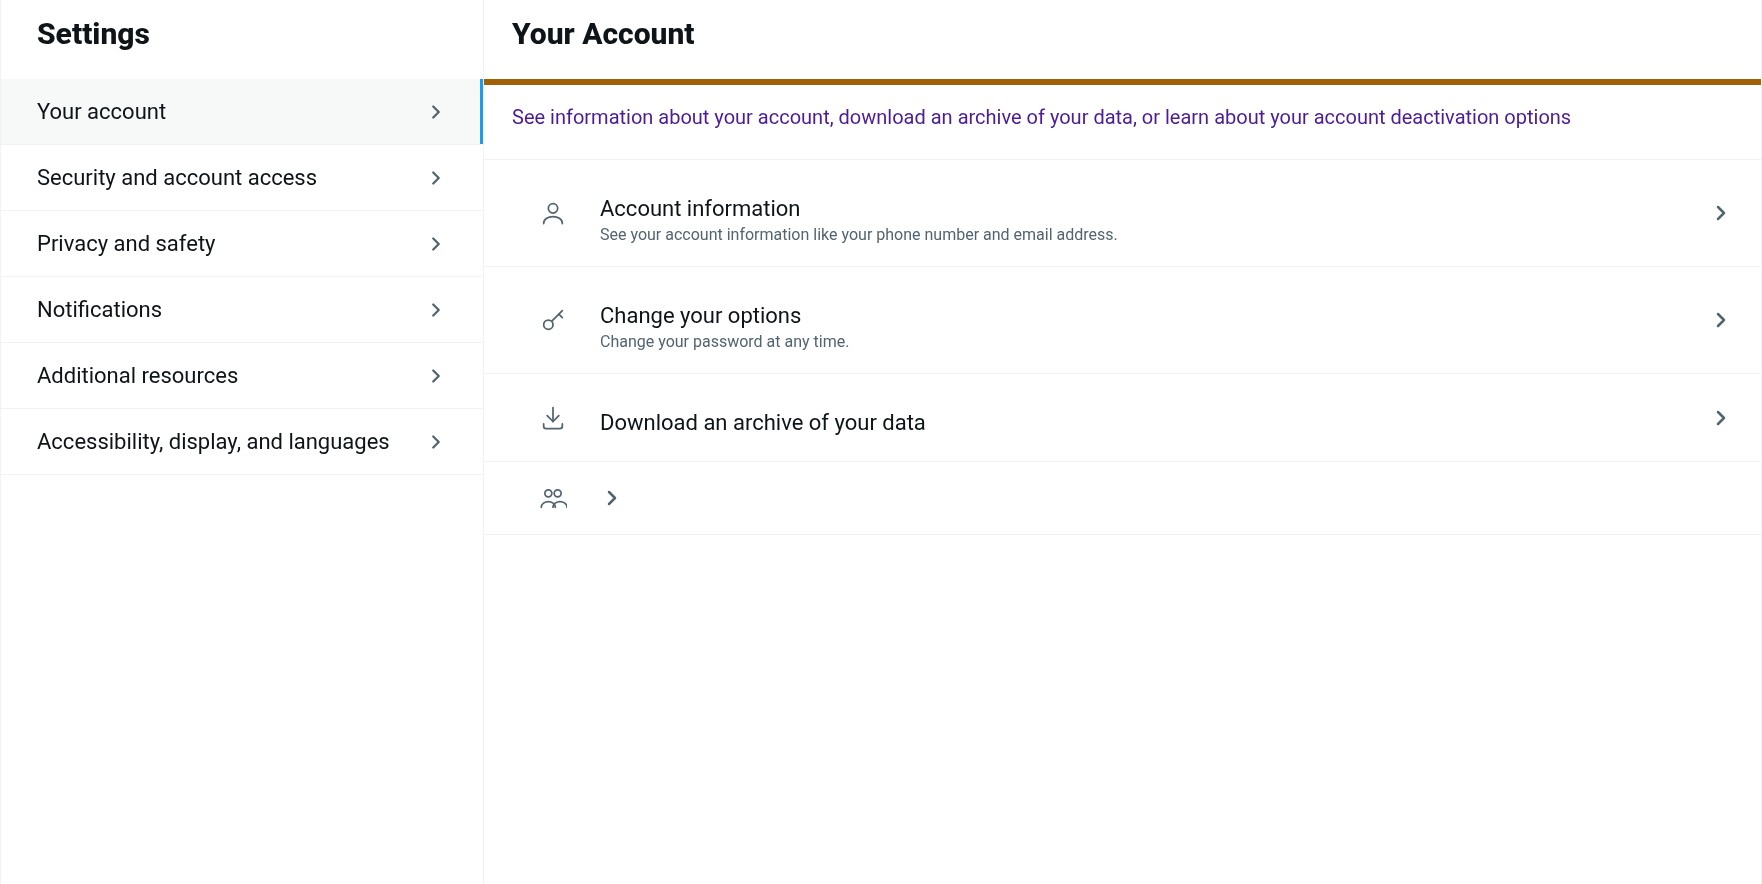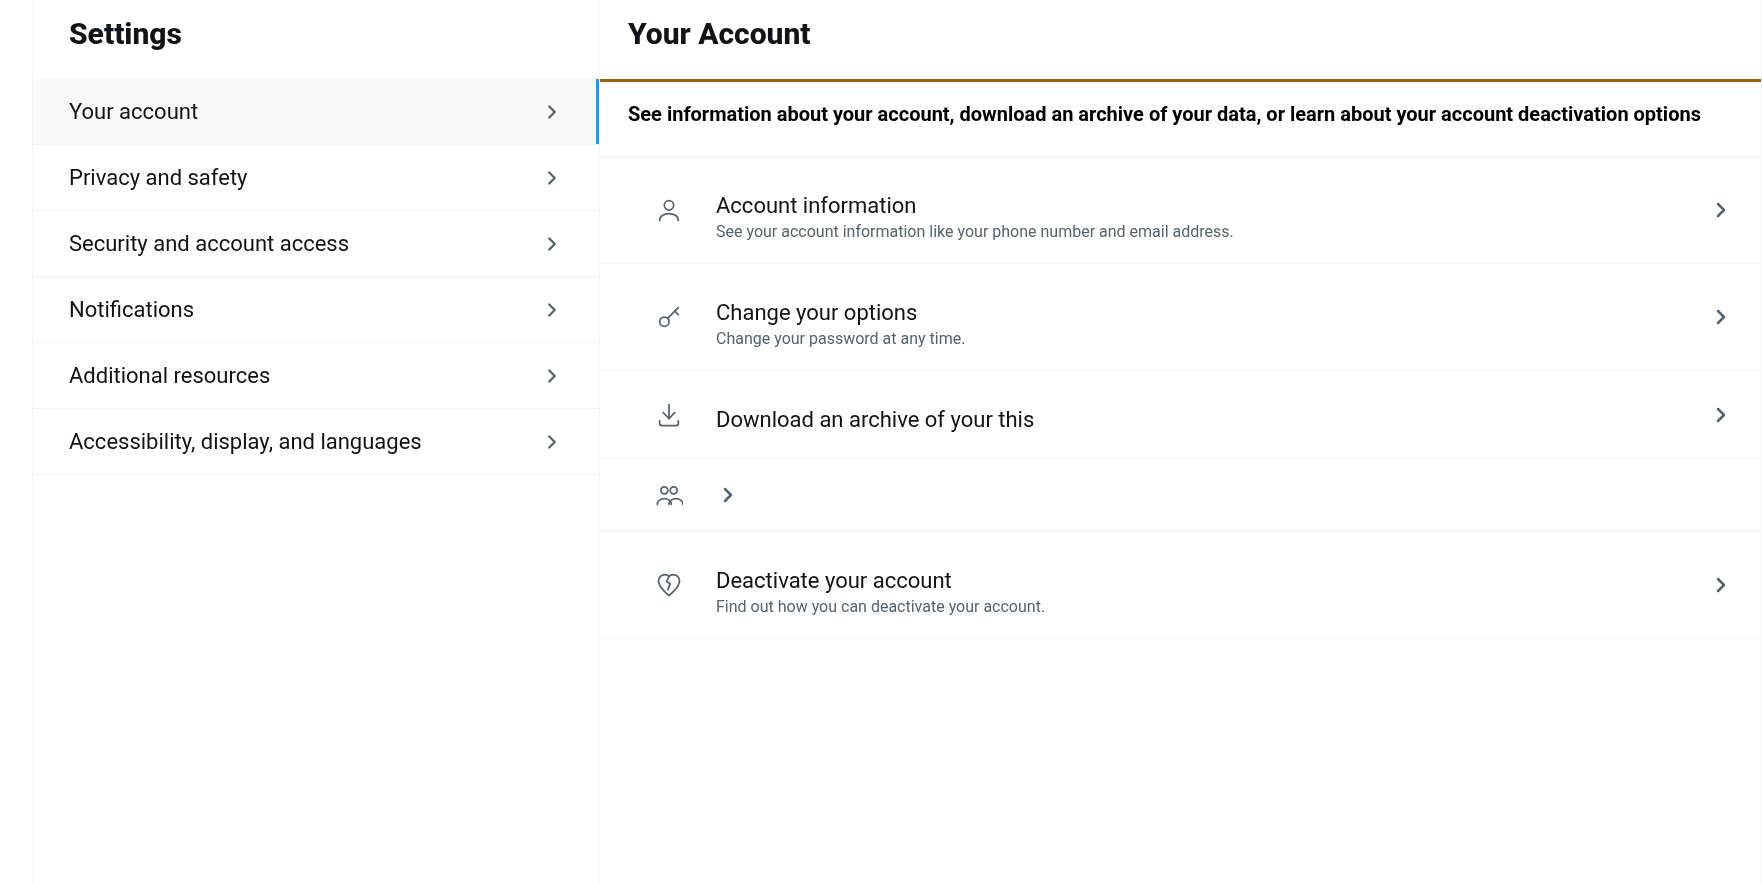--- a/index.html
+++ b/index.html
@@ -12,24 +12,23 @@
       color: #0f1419;
       background: #fff;
       width: 1762px;
       height: 884px;
     }
     .container {
       display: flex;
       height: 100%;
     }
     .sidebar {
-      width: 568px;
+      width: 484px;
       border-left: 1px solid #eff3f4;
       border-right: 1px solid #eff3f4;
-      margin-left: 32px;
     }
     .sidebar-header {
       padding: 16px 36px 28px 36px;
     }
     .sidebar-title {
       font-size: 30px;
       font-weight: 800;
       color: #0f1419;
     }
     .sidebar-item {
@@ -71,24 +70,23 @@
       padding: 16px 28px 28px 28px;
     }
     .main-title {
       font-size: 30px;
       font-weight: 800;
       color: #0f1419;
     }
     .main-description {
       padding: 18px 28px 28px 28px;
       font-size: 20px;
-      color: #000000;
+      color: #4c1d95;
       line-height: 1.4;
-      border-top: 3px solid #a16207;
-      font-weight: bold;
+      border-top: 6px solid #a16207;
     }
     .option-item {
       display: flex;
       align-items: center;
       padding: 22px 28px 22px 48px;
       border-top: 1px solid #eff3f4;
       cursor: pointer;
     }
     .option-item:last-child {
       border-bottom: 1px solid #eff3f4;
@@ -130,29 +128,29 @@
     </div>
     <div class="sidebar-item active">
       <span>Your account</span>
       <span class="chevron">
         <svg width="22" height="22" viewBox="0 0 24 24" fill="none" stroke="currentColor" stroke-width="2.5" stroke-linecap="round" stroke-linejoin="round">
             <polyline points="9 18 15 12 9 6"></polyline>
           </svg>
       </span>
     </div>
     <div class="sidebar-item">
+      <span>Security and account access</span>
+      <span class="chevron">
+        <svg width="22" height="22" viewBox="0 0 24 24" fill="none" stroke="currentColor" stroke-width="2.5" stroke-linecap="round" stroke-linejoin="round">
+            <polyline points="9 18 15 12 9 6"></polyline>
+          </svg>
+      </span>
+    </div>
+    <div class="sidebar-item">
       <span>Privacy and safety</span>
-      <span class="chevron">
-        <svg width="22" height="22" viewBox="0 0 24 24" fill="none" stroke="currentColor" stroke-width="2.5" stroke-linecap="round" stroke-linejoin="round">
-            <polyline points="9 18 15 12 9 6"></polyline>
-          </svg>
-      </span>
-    </div>
-    <div class="sidebar-item">
-      <span>Security and account access</span>
       <span class="chevron">
         <svg width="22" height="22" viewBox="0 0 24 24" fill="none" stroke="currentColor" stroke-width="2.5" stroke-linecap="round" stroke-linejoin="round">
             <polyline points="9 18 15 12 9 6"></polyline>
           </svg>
       </span>
     </div>
     <div class="sidebar-item">
       <span>Notifications</span>
       <span class="chevron">
         <svg width="22" height="22" viewBox="0 0 24 24" fill="none" stroke="currentColor" stroke-width="2.5" stroke-linecap="round" stroke-linejoin="round">
@@ -223,21 +221,21 @@
 
     <div class="option-item">
       <span class="option-icon">
         <svg width="28" height="28" viewBox="0 0 24 24" fill="none" stroke="currentColor" stroke-width="1.5" stroke-linecap="round" stroke-linejoin="round">
             <path d="M12 3v12"></path>
             <path d="M7 10l5 5 5-5"></path>
             <path d="M4 17v2a2 2 0 002 2h12a2 2 0 002-2v-2"></path>
           </svg>
       </span>
       <div class="option-content">
-        <div class="option-title">Download an archive of your this</div>
+        <div class="option-title">Download an archive of your data</div>
       </div>
       <span class="option-chevron">
         <svg width="24" height="24" viewBox="0 0 24 24" fill="none" stroke="currentColor" stroke-width="2.5" stroke-linecap="round" stroke-linejoin="round">
             <polyline points="9 18 15 12 9 6"></polyline>
           </svg>
       </span>
     </div>
 
     <div class="option-item">
       <span class="option-icon">
@@ -248,32 +246,15 @@
             <path d="M12 20c0-3 3-5 6-5s6 2 6 5"></path>
           </svg>
       </span>
       <span class="option-chevron">
         <svg width="24" height="24" viewBox="0 0 24 24" fill="none" stroke="currentColor" stroke-width="2.5" stroke-linecap="round" stroke-linejoin="round">
             <polyline points="9 18 15 12 9 6"></polyline>
           </svg>
       </span>
     </div>
 
-    <div class="option-item">
-      <span class="option-icon">
-        <svg width="28" height="28" viewBox="0 0 24 24" fill="none" stroke="currentColor" stroke-width="1.5" stroke-linecap="round" stroke-linejoin="round">
-            <path d="M12 21C12 21 3 14 3 8.5C3 5.5 5.5 3 8.5 3C10 3 11.3 3.7 12 4.7C12.7 3.7 14 3 15.5 3C18.5 3 21 5.5 21 8.5C21 14 12 21 12 21Z"></path>
-            <path d="M12 4.7L10 9l3 2-2 5"></path>
-          </svg>
-      </span>
-      <div class="option-content">
-        <div class="option-title">Deactivate your account</div>
-        <div class="option-subtitle">Find out how you can deactivate your account.</div>
-      </div>
-      <span class="option-chevron">
-        <svg width="24" height="24" viewBox="0 0 24 24" fill="none" stroke="currentColor" stroke-width="2.5" stroke-linecap="round" stroke-linejoin="round">
-            <polyline points="9 18 15 12 9 6"></polyline>
-          </svg>
-      </span>
-    </div>
 
   </div>
 </div>
 
 </body></html>

